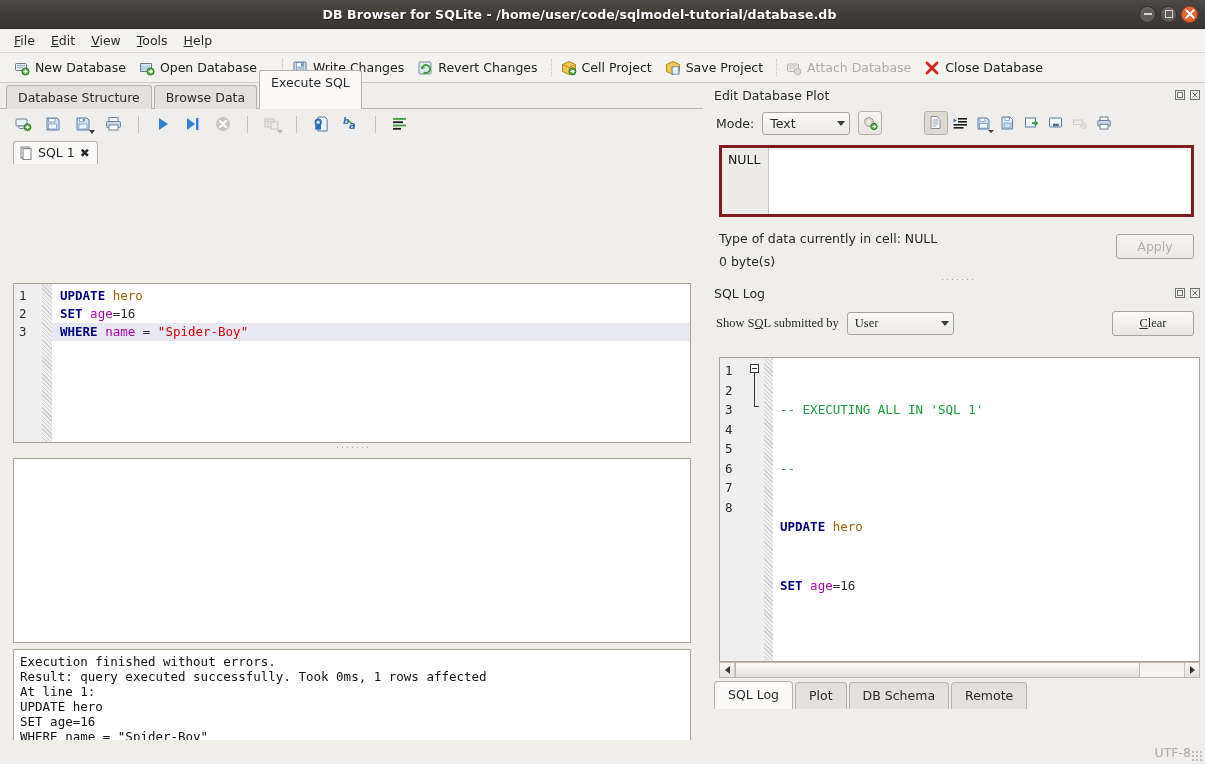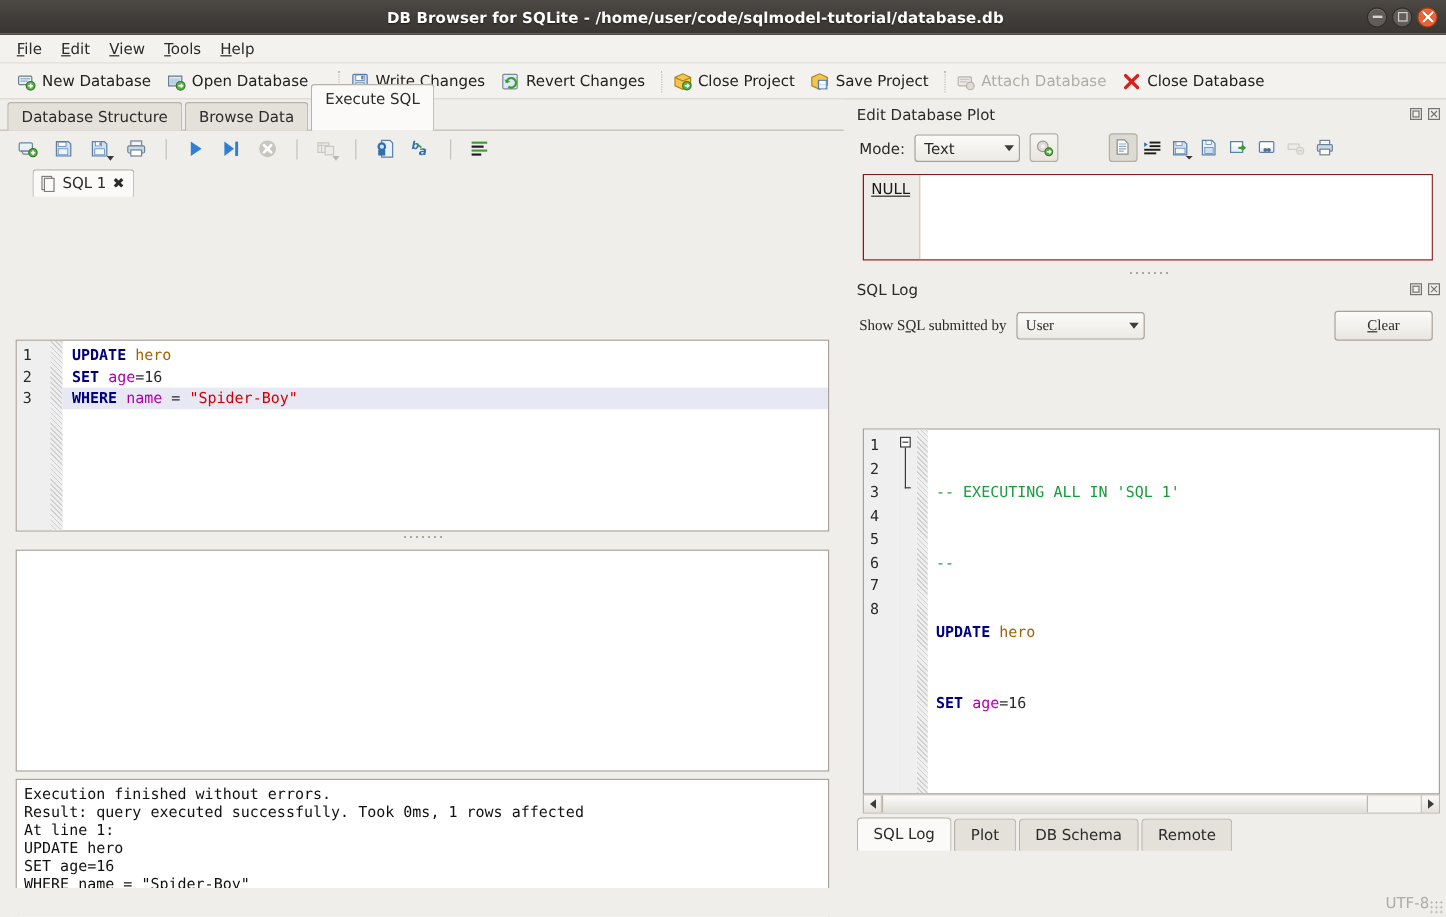--- a/index.html
+++ b/index.html
@@ -145,21 +145,21 @@
     gap: 10px;
     background:#f0eeea;
   }
   .sqltoolbar .ic { width:20px; height:20px; }
   .stb-sep { width:1px; height:17px; background:#c6c1ba; margin:0 4px; }
 
   
   .sqltabs {
     display:flex; align-items:flex-end;
     height: 24px;
-    padding-left: 27px;
+    padding-left: 13px;
   }
   .sqltab {
     display:flex; align-items:center; gap:5px;
     padding: 3px 7px 4px 6px;
     background:#fbfaf8;
     border:1px solid #b8b2aa;
     border-bottom:none;
     border-radius:3px 3px 0 0;
     font-size:12.5px;
     position:relative; top:1px;
@@ -257,22 +257,22 @@
   .tool-sq {
     width:24px;height:24px;
     border:1px solid #b6b0a8; border-radius:3px;
     background:linear-gradient(to bottom,#f7f5f2,#e8e5e0);
     display:flex;align-items:center;justify-content:center;
   }
   .tool-sq.flat { border-color:transparent; background:transparent; }
   .tool-sq.pressed { background:#ddd9d3; border-color:#b6b0a8; }
 
   .cellbox {
-    border:1px solid #7f1d1d; background:#fca5a5;
-    display:flex; height:72px;text-decoration:underline;
+    border:3px solid #7f1d1d; background:#f0abfc;
+    display:flex; height:72px;
   }
   .cellbox .nullcol {
     width:47px; flex:none; background:#eeece8;
     border-right:1px solid #cac4bc;
     font-size:12.5px; padding:4px 0 0 6px; color:#1a1a1a;
   }
   .cellbox .editcol { flex:1; background:#fff; }
 
   
   .logbox { position:absolute; border:1px solid #a9a29a; background:#fff; overflow:hidden; }
@@ -429,21 +429,21 @@
 
   <div class="tb-item">
     <span class="ic">
         <svg width="16" height="16" viewBox="0 0 16 16">
       <path d="M1.5 4.5 8 1.5l6.5 3v6.5L8 14.5 1.5 11.5z" fill="#f2c64f" stroke="#b2861e"></path>
       <path d="M1.5 4.5 8 7.6l6.5-3.1" fill="none" stroke="#b2861e"></path>
       <circle cx="11.4" cy="11.4" r="3.5" fill="#5bb14a" stroke="#2f7a24"></circle>
       <path d="M9.6 11.4h3.4M11.5 10l1.5 1.4-1.5 1.4" stroke="#fff" stroke-width="1.3" fill="none"></path>
     </svg>
       </span>
-    <span>Close Project</span>
+    <span>Cell Project</span>
   </div>
 
   <div class="tb-item">
     <span class="ic">
         <svg width="16" height="16" viewBox="0 0 16 16">
       <path d="M1.5 4.5 8 1.5l6.5 3v6.5L8 14.5 1.5 11.5z" fill="#f2c64f" stroke="#b2861e"></path>
       <rect x="7" y="7" width="7" height="7" fill="#cfe2f3" stroke="#5b7fa6"></rect>
       <rect x="8.4" y="7.4" width="4.2" height="2.6" fill="#fff"></rect>
       <rect x="8.4" y="11" width="4.2" height="2.6" fill="#eef6fc"></rect>
     </svg>
@@ -745,20 +745,27 @@
         </svg>
           </span>
       </div>
     </div>
 
     <div class="cellbox" style="margin:10px 11px 0 11px;">
       <div class="nullcol">NULL</div>
       <div class="editcol"></div>
     </div>
 
+    <div class="row" style="margin:14px 11px 0 11px;align-items:flex-start;">
+      <div style="flex:1">
+        <div class="lbl">Type of data currently in cell: NULL</div>
+        <div class="lbl" style="margin-top:8px">0 byte(s)</div>
+      </div>
+      <div class="btn disabled" style="margin-top:3px;">Apply</div>
+    </div>
 
     <div class="splitter-h" style="margin-top:6px;">
       <div class="dots"></div>
     </div>
 
     <div class="dock-title">
       <span class="t">SQL Log</span>
       <span class="dock-btn"><svg width="12" height="12" viewBox="0 0 12 12">
         <rect x="1.5" y="1.5" width="9" height="9" fill="none" stroke="#4a4a4a"></rect>
         <rect x="3.5" y="3.5" width="5" height="5" fill="none" stroke="#4a4a4a"></rect>

